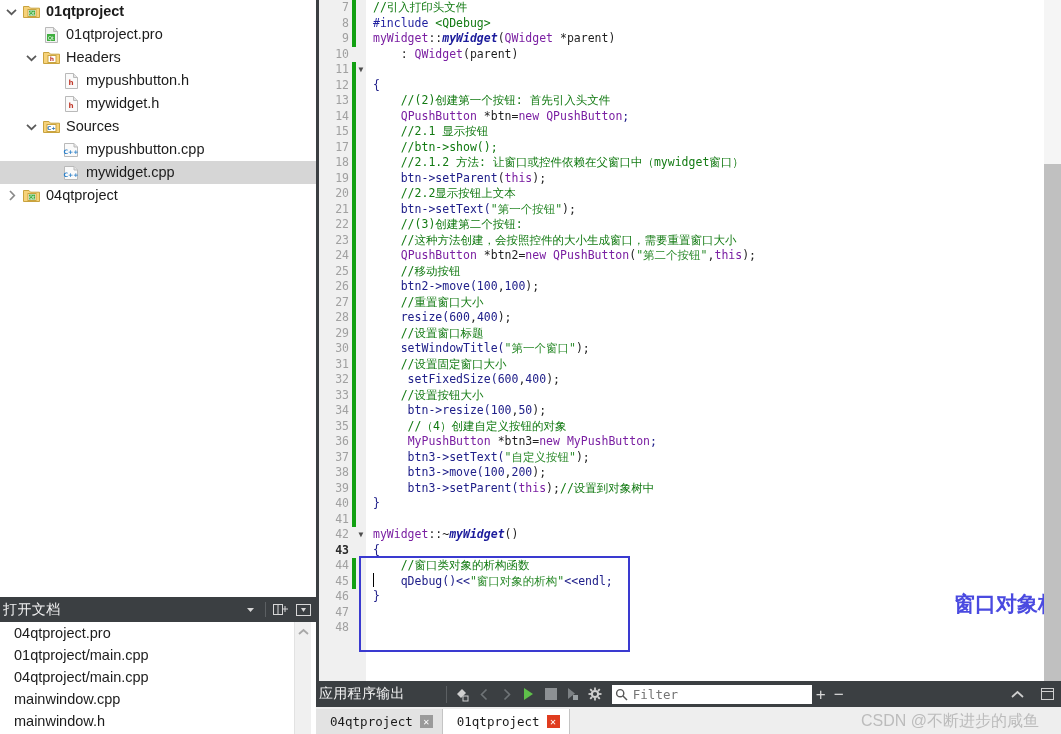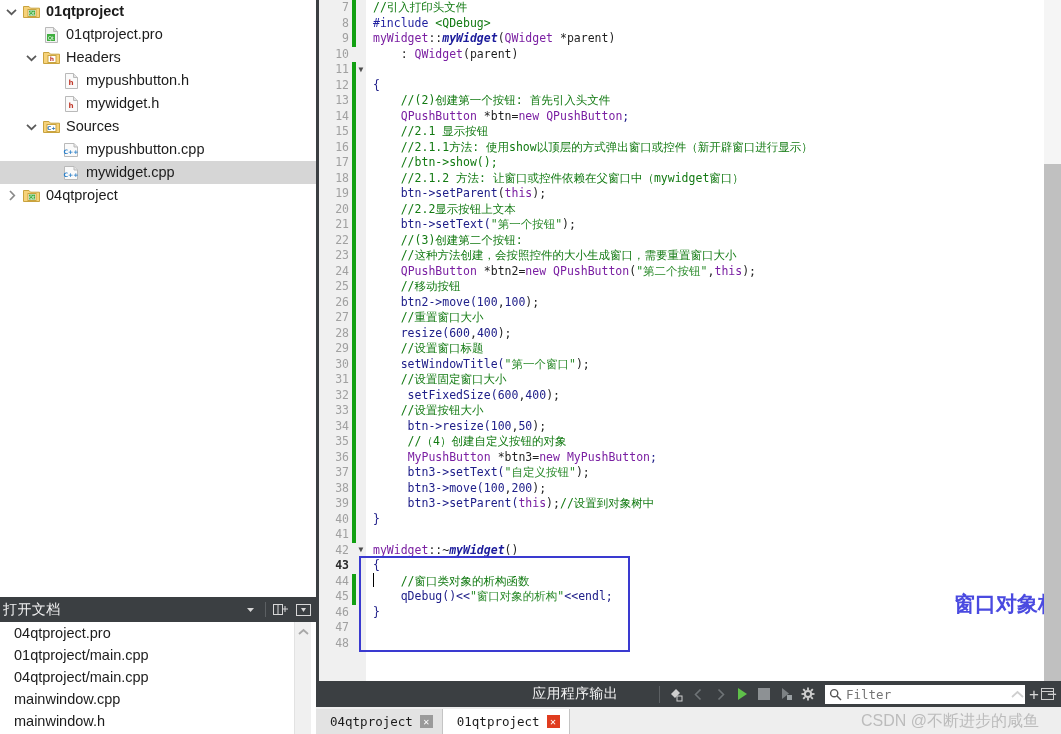--- a/index.html
+++ b/index.html
@@ -204,21 +204,21 @@
   
   #output-pane {
     position: absolute; left: 316px; top: 681px;
     width: 745px; height: 53px;
     background: #3b3f42;
   }
   #output-header {
     position: relative;
     height: 26px;
     display: flex; align-items: center;
-    color: #f2f2f2; font-size: 14px; justify-content: flex-end;
+    color: #f2f2f2; font-size: 14px;
   }
   #output-title { padding-left: 3px; letter-spacing: .3px; }
   #output-toolbar {
     display: flex; align-items: center; gap: 0px;
     margin-left: 36px;
   }
   .tb-sep { width: 1px; height: 17px; background: #5c6063; margin: 0 5px; }
   .tb-btn {
     width: 22px; height: 22px;
     display: flex; align-items: center; justify-content: center;
@@ -462,21 +462,20 @@
     <div id="code-lines">
         <div class="code-line"><span class="ln">7</span><span class="chg on"></span><span class="fold"></span><span class="ctext"><span class="c-cmt">//引入打印头文件</span></span></div>
         <div class="code-line"><span class="ln">8</span><span class="chg on"></span><span class="fold"></span><span class="ctext"><span class="c-pre">#include </span><span class="c-cmt">&lt;QDebug&gt;</span></span></div>
         <div class="code-line"><span class="ln">9</span><span class="chg on"></span><span class="fold"></span><span class="ctext"><span class="c-typ">myWidget</span><span class="c-op">::</span><span class="c-fn">myWidget</span><span class="c-op">(</span><span class="c-typ">QWidget</span><span class="c-op"> *parent)</span></span></div>
         <div class="code-line"><span class="ln">10</span><span class="chg"></span><span class="fold"></span><span class="ctext"><span class="c-op">    : </span><span class="c-typ">QWidget</span><span class="c-op">(parent)</span></span></div>
         <div class="code-line"><span class="ln">11</span><span class="chg on"></span><span class="fold">▼</span><span class="ctext"><span class="c-op"></span></span></div>
         <div class="code-line"><span class="ln">12</span><span class="chg on"></span><span class="fold"></span><span class="ctext"><span class="c-pln">{</span></span></div>
         <div class="code-line"><span class="ln">13</span><span class="chg on"></span><span class="fold"></span><span class="ctext"><span class="c-cmt">    //(2)创建第一个按钮: 首先引入头文件</span></span></div>
         <div class="code-line"><span class="ln">14</span><span class="chg on"></span><span class="fold"></span><span class="ctext"><span class="c-op">    </span><span class="c-typ">QPushButton</span><span class="c-op"> *btn=</span><span class="c-kw">new</span><span class="c-op"> </span><span class="c-typ">QPushButton</span><span class="c-pln">;</span></span></div>
         <div class="code-line"><span class="ln">15</span><span class="chg on"></span><span class="fold"></span><span class="ctext"><span class="c-cmt">    //2.1 显示按钮</span></span></div>
-        <div class="code-line"><span class="ln">16</span><span class="chg on"></span><span class="fold"></span><span class="ctext"><span class="c-cmt">    //2.1.1方法: 使用show以顶层的方式弹出窗口或控件（新开辟窗口进行显示）</span></span></div>
         <div class="code-line"><span class="ln">17</span><span class="chg on"></span><span class="fold"></span><span class="ctext"><span class="c-cmt">    //btn-&gt;show();</span></span></div>
         <div class="code-line"><span class="ln">18</span><span class="chg on"></span><span class="fold"></span><span class="ctext"><span class="c-cmt">    //2.1.2 方法: 让窗口或控件依赖在父窗口中（mywidget窗口）</span></span></div>
         <div class="code-line"><span class="ln">19</span><span class="chg on"></span><span class="fold"></span><span class="ctext"><span class="c-pln">    btn-&gt;</span><span class="c-pln">setParent</span><span class="c-op">(</span><span class="c-kw">this</span><span class="c-op">);</span></span></div>
         <div class="code-line"><span class="ln">20</span><span class="chg on"></span><span class="fold"></span><span class="ctext"><span class="c-cmt">    //2.2显示按钮上文本</span></span></div>
         <div class="code-line"><span class="ln">21</span><span class="chg on"></span><span class="fold"></span><span class="ctext"><span class="c-pln">    btn-&gt;setText(</span><span class="c-str">"第一个按钮"</span><span class="c-op">);</span></span></div>
         <div class="code-line"><span class="ln">22</span><span class="chg on"></span><span class="fold"></span><span class="ctext"><span class="c-cmt">    //(3)创建第二个按钮:</span></span></div>
         <div class="code-line"><span class="ln">23</span><span class="chg on"></span><span class="fold"></span><span class="ctext"><span class="c-cmt">    //这种方法创建，会按照控件的大小生成窗口，需要重置窗口大小</span></span></div>
         <div class="code-line"><span class="ln">24</span><span class="chg on"></span><span class="fold"></span><span class="ctext"><span class="c-op">    </span><span class="c-typ">QPushButton</span><span class="c-op"> *btn2=</span><span class="c-kw">new</span><span class="c-op"> </span><span class="c-typ">QPushButton</span><span class="c-op">(</span><span class="c-str">"第二个按钮"</span><span class="c-op">,</span><span class="c-kw">this</span><span class="c-op">);</span></span></div>
         <div class="code-line"><span class="ln">25</span><span class="chg on"></span><span class="fold"></span><span class="ctext"><span class="c-cmt">    //移动按钮</span></span></div>
         <div class="code-line"><span class="ln">26</span><span class="chg on"></span><span class="fold"></span><span class="ctext"><span class="c-pln">    btn2-&gt;move(</span><span class="c-num">100</span><span class="c-op">,</span><span class="c-num">100</span><span class="c-op">);</span></span></div>

